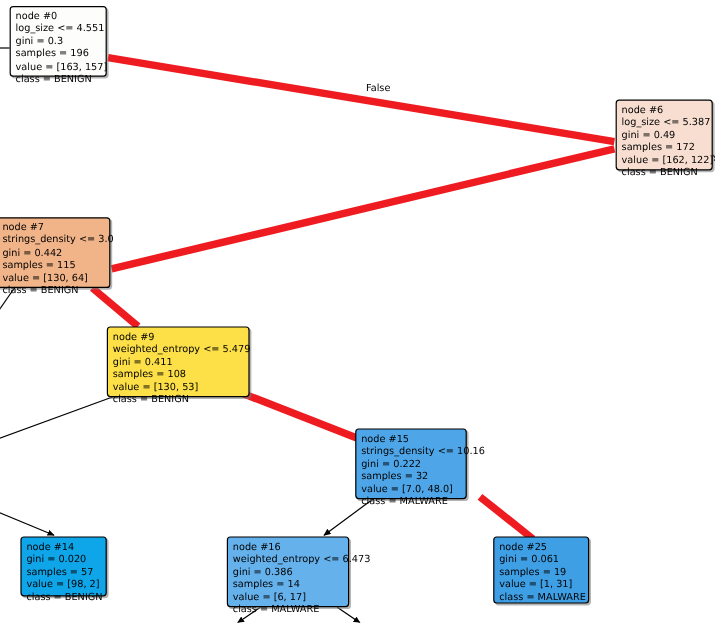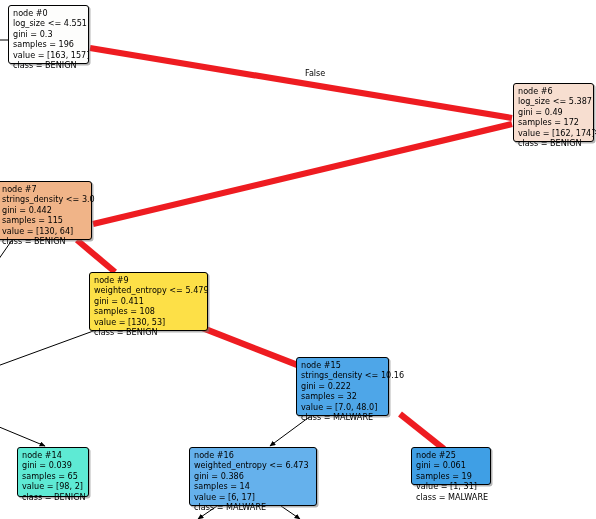--- a/index.html
+++ b/index.html
@@ -81,21 +81,21 @@
         <span class="nline">gini = 0.3</span>
         <span class="nline">samples = 196</span>
         <span class="nline">value = [163, 157]</span>
         <span class="nline">class = BENIGN</span>
       </div>
       <div class="tree-node" style="left: 513px; top: 83px; width: 81px; height: 59px; background: rgb(247, 222, 208);">
         <span class="nline">node #6</span>
         <span class="nline">log_size &lt;= 5.387</span>
         <span class="nline">gini = 0.49</span>
         <span class="nline">samples = 172</span>
-        <span class="nline">value = [162, 174]</span>
+        <span class="nline">value = [162, 122]</span>
         <span class="nline">class = BENIGN</span>
       </div>
       <div class="tree-node" style="left: -3px; top: 181px; width: 95px; height: 59px; background: rgb(240, 180, 136);">
         <span class="nline">node #7</span>
         <span class="nline">strings_density &lt;= 3.0</span>
         <span class="nline">gini = 0.442</span>
         <span class="nline">samples = 115</span>
         <span class="nline">value = [130, 64]</span>
         <span class="nline">class = BENIGN</span>
       </div>
@@ -108,36 +108,36 @@
         <span class="nline">class = BENIGN</span>
       </div>
       <div class="tree-node" style="left: 296px; top: 357px; width: 93px; height: 59px; background: rgb(78, 166, 232);">
         <span class="nline">node #15</span>
         <span class="nline">strings_density &lt;= 10.16</span>
         <span class="nline">gini = 0.222</span>
         <span class="nline">samples = 32</span>
         <span class="nline">value = [7.0, 48.0]</span>
         <span class="nline">class = MALWARE</span>
       </div>
-      <div class="tree-node" style="left: 17px; top: 447px; width: 72px; height: 50px; background: #5eead4;">
+      <div class="tree-node" style="left: 17px; top: 447px; width: 72px; height: 50px; background: #0ea5e9;">
         <span class="nline">node #14</span>
-        <span class="nline">gini = 0.039</span>
-        <span class="nline">samples = 65</span>
+        <span class="nline">gini = 0.020</span>
+        <span class="nline">samples = 57</span>
         <span class="nline">value = [98, 2]</span>
         <span class="nline">class = BENIGN</span>
       </div>
-      <div class="tree-node" style="left: 189px; top: 447px; width: 128px; height: 59px; background: rgb(101, 177, 236);">
+      <div class="tree-node" style="left: 189px; top: 447px; width: 102px; height: 59px; background: rgb(101, 177, 236);">
         <span class="nline">node #16</span>
         <span class="nline">weighted_entropy &lt;= 6.473</span>
         <span class="nline">gini = 0.386</span>
         <span class="nline">samples = 14</span>
         <span class="nline">value = [6, 17]</span>
         <span class="nline">class = MALWARE</span>
       </div>
-      <div class="tree-node" style="left: 411px; top: 447px; width: 80px; height: 38px; background: rgb(63, 159, 229);">
+      <div class="tree-node" style="left: 411px; top: 447px; width: 80px; height: 56px; background: rgb(63, 159, 229);">
         <span class="nline">node #25</span>
         <span class="nline">gini = 0.061</span>
         <span class="nline">samples = 19</span>
         <span class="nline">value = [1, 31]</span>
         <span class="nline">class = MALWARE</span>
       </div>
     </div>
   <div id="labels-group">
       <div class="edge-label" style="left: 305px; top: 68px; text-align: center;">False</div>
     </div>

